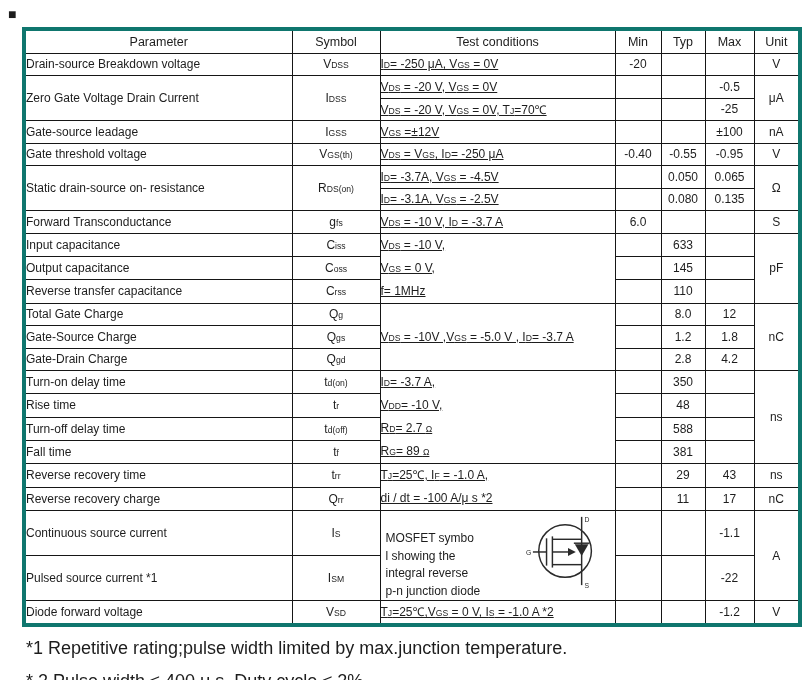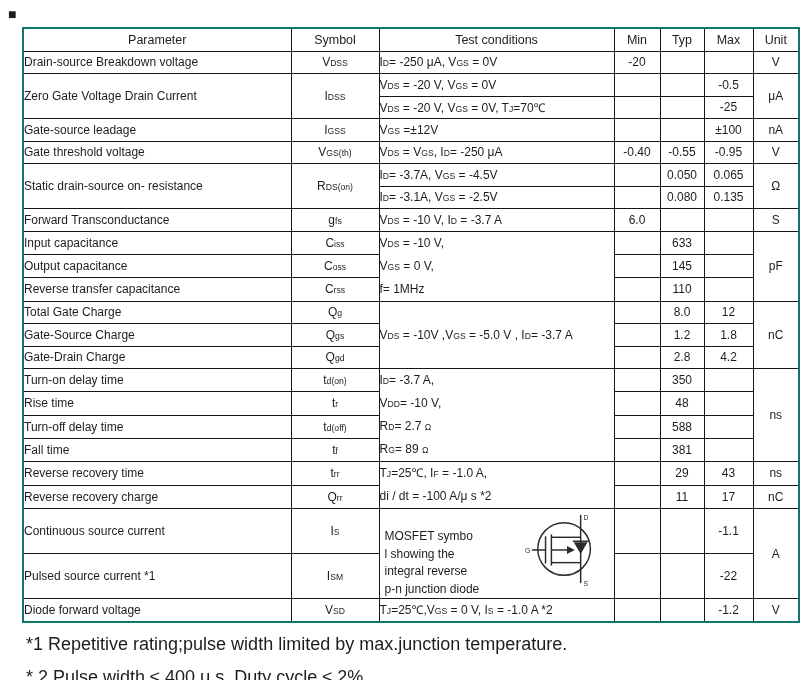--- a/index.html
+++ b/index.html
@@ -1,27 +1,27 @@
 <!DOCTYPE html>
 <html><head>
 <meta charset="utf-8">
 <style>
   html,body{margin:0;padding:0;background:#ffffff;}
   body{width:806px;height:680px;font-family:"Liberation Sans",sans-serif;color:#1d1d1d;-webkit-font-smoothing:antialiased;}
   .title-row{padding:7px 0 6px 8px;font-size:15px;letter-spacing:0.2px;display:flex;align-items:center;}
   .bullet{font-size:14px;margin-right:7px;line-height:1;}
   table.ec{border-collapse:collapse;margin-left:22px;width:776px;table-layout:fixed;font-size:12px;}
   table.ec th,table.ec td{border:1.5px solid #161616;padding:0;overflow:hidden;}
-  table.ec{border:2px solid #0f766e;}
+  table.ec{border:4px solid #0f766e;}
   th{height:21.5px;font-weight:400;font-size:12.5px;text-align:center;}
   td{height:21.5px;}
   tr.tall td{height:36px;}
   .c{text-align:center;}
   .p{text-align:left;padding-left:6px;margin-top:12px;}
-  .t{text-align:left;padding-left:5px;}
+  .t{text-align:left;padding-left:5px;text-decoration:underline;}
   .lines div{height:23px;line-height:23px;}
   .sub{font-size:0.72em;text-align:center;}
   .srcCell{position:relative;vertical-align:top;}
   .srcText{padding:3px 0 0 5px;line-height:17.5px;font-size:12px;margin-top:16px;}
   svg.mos{position:absolute;right:4px;top:1px;}
   .footnotes{margin:11px 8px 0 26px;font-size:18px;}
   .footnotes div{margin-bottom:12px;}
 </style>
 </head>
 <body>

